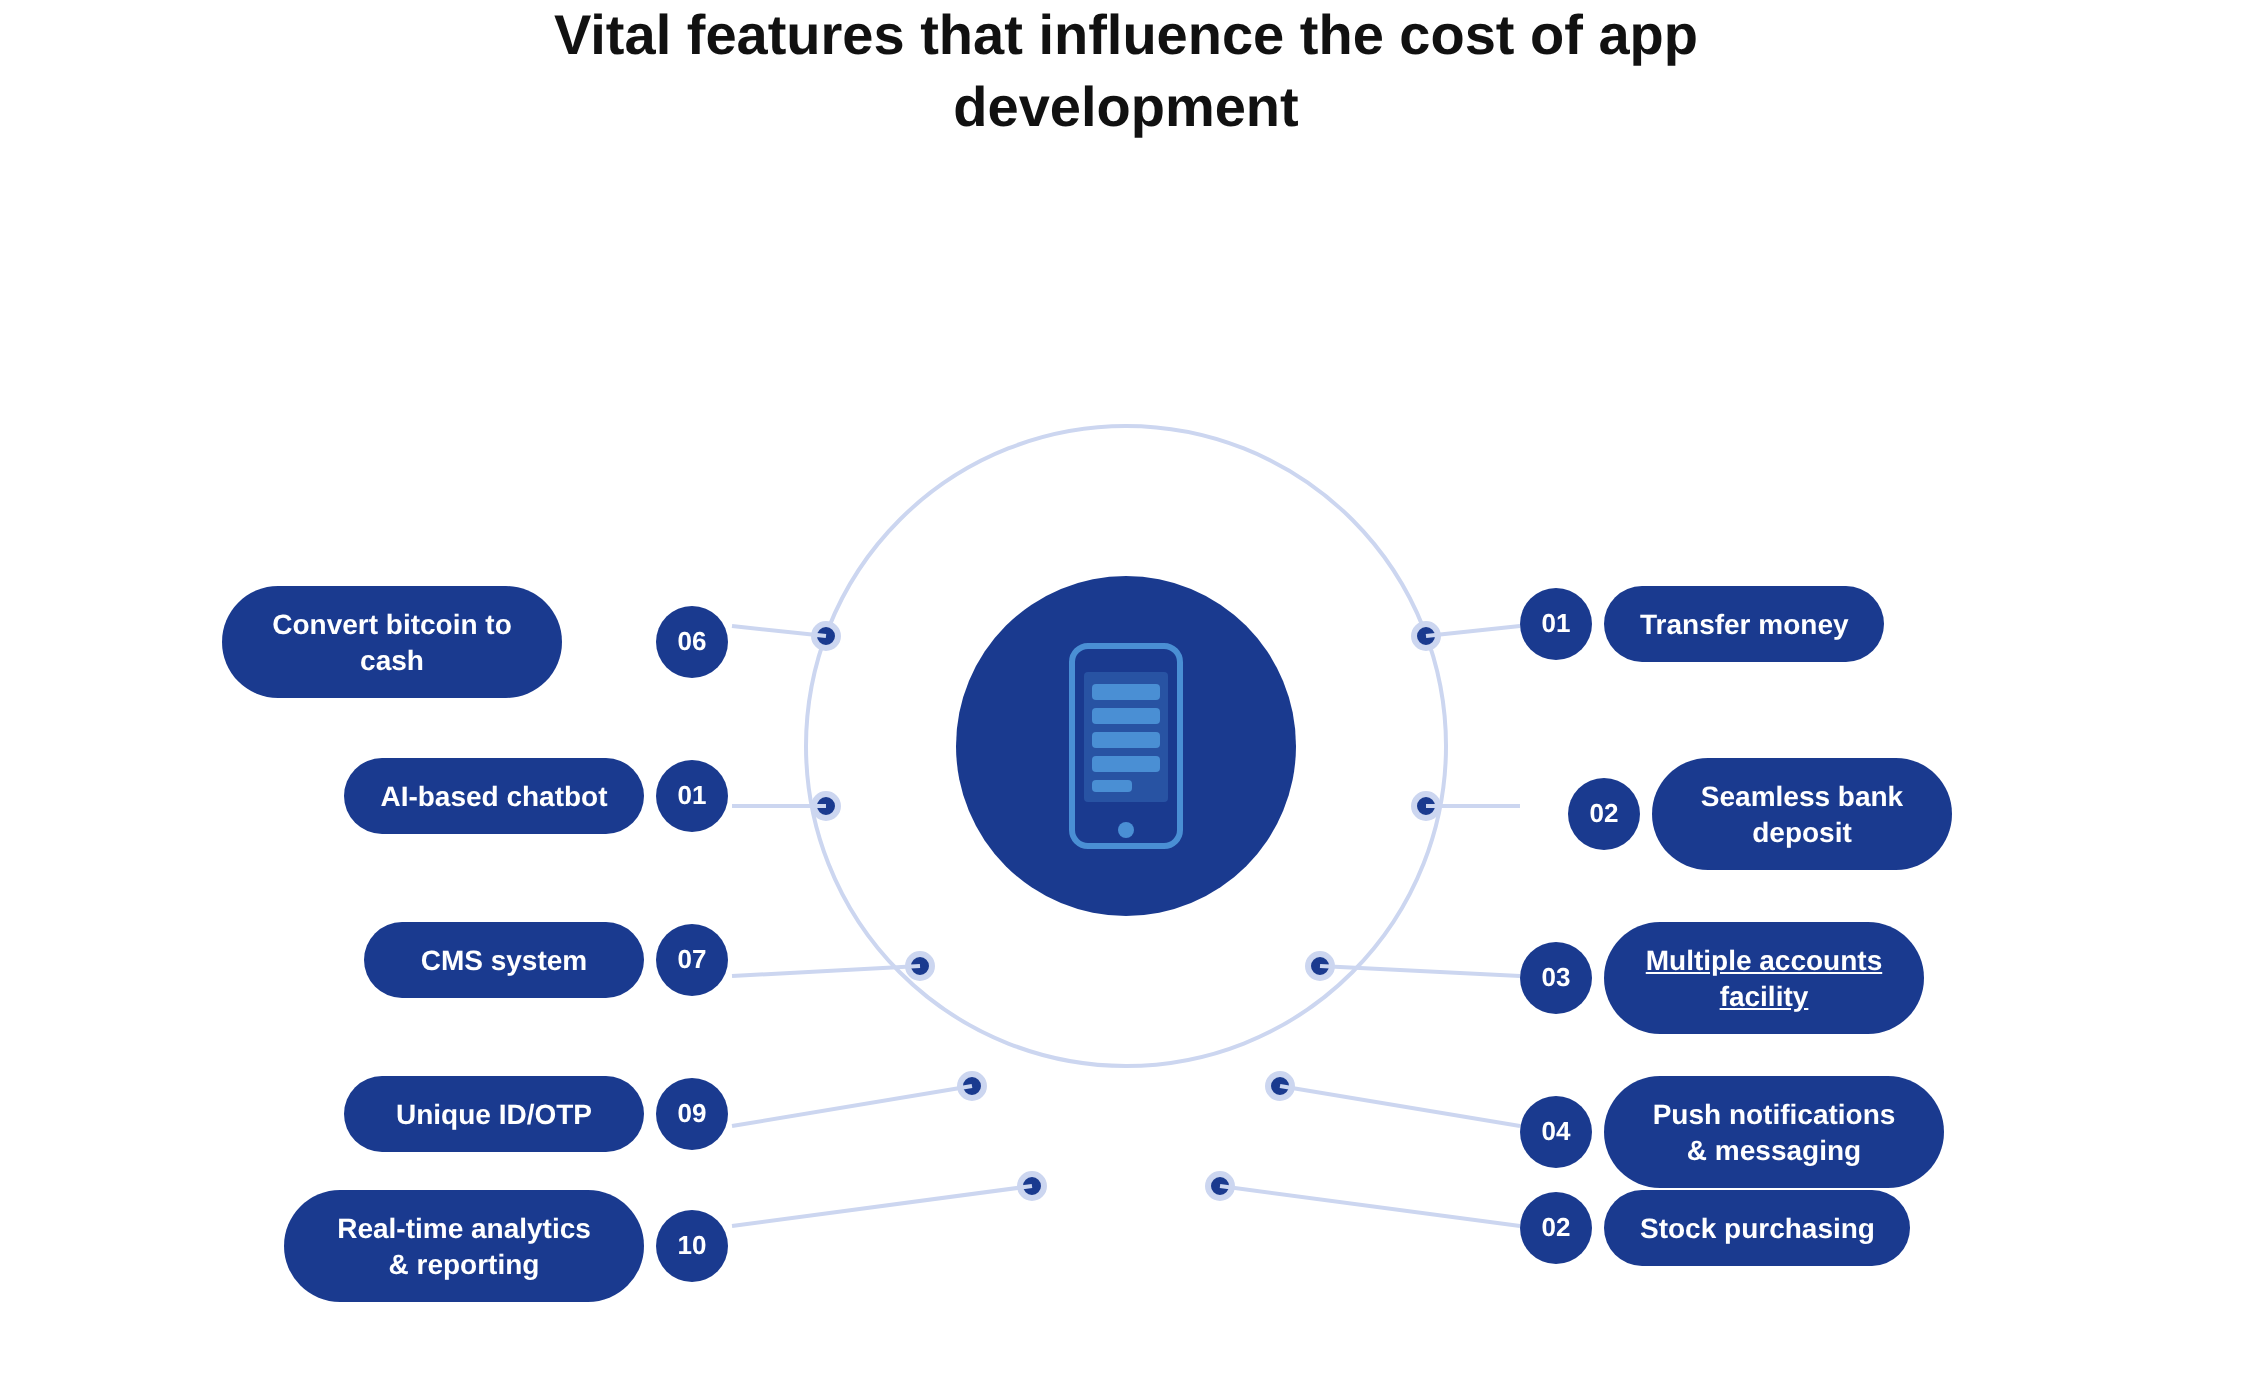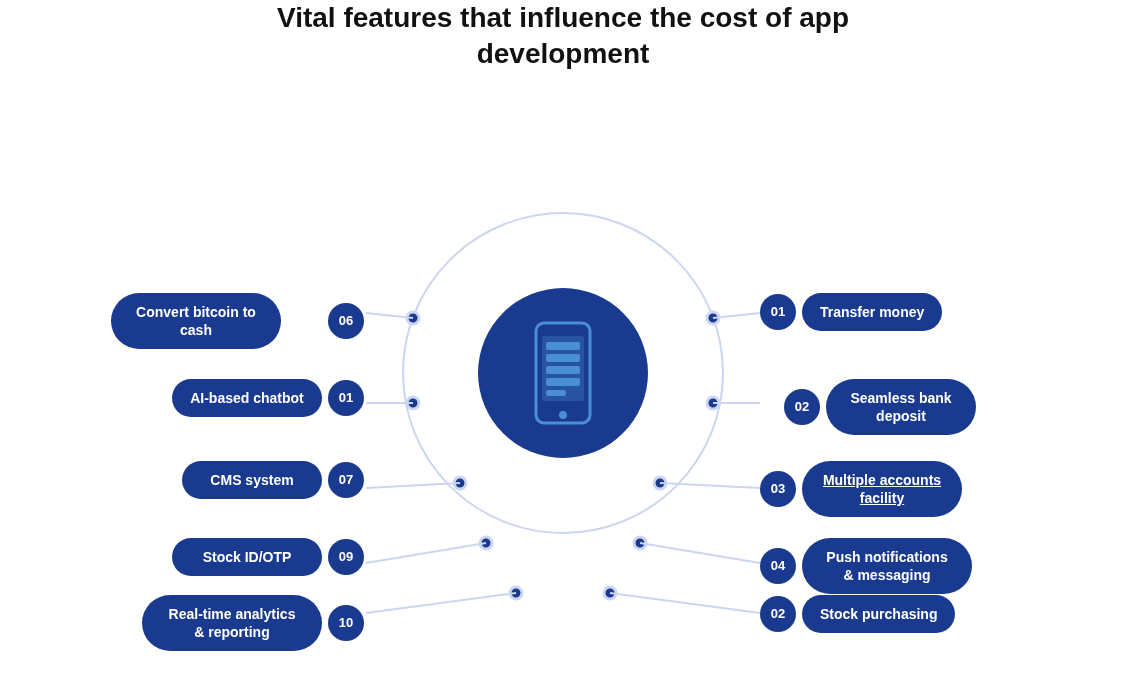--- a/index.html
+++ b/index.html
@@ -198,21 +198,21 @@
     <div class="pill-label" style="min-width:150px;">AI-based chatbot</div>
     <div class="pill-number">01</div>
   </div>
 
   <div class="feature-pill pill-left" style="right:762px; top:378px;align-items:center;">
     <div class="pill-label" style="min-width:140px;">CMS system</div>
     <div class="pill-number">07</div>
   </div>
 
   <div class="feature-pill pill-left" style="right:762px; top:455px;">
-    <div class="pill-label" style="min-width:150px;">Stock ID/OTP</div>
+    <div class="pill-label" style="min-width:150px;">Unique ID/OTP</div>
     <div class="pill-number">09</div>
   </div>
 
   <div class="feature-pill pill-left" style="right:762px; top:512px;">
     <div class="pill-label" style="min-width:180px;">Real-time analytics<br>&amp; reporting</div>
     <div class="pill-number">10</div>
   </div>
 
 </div>
 

